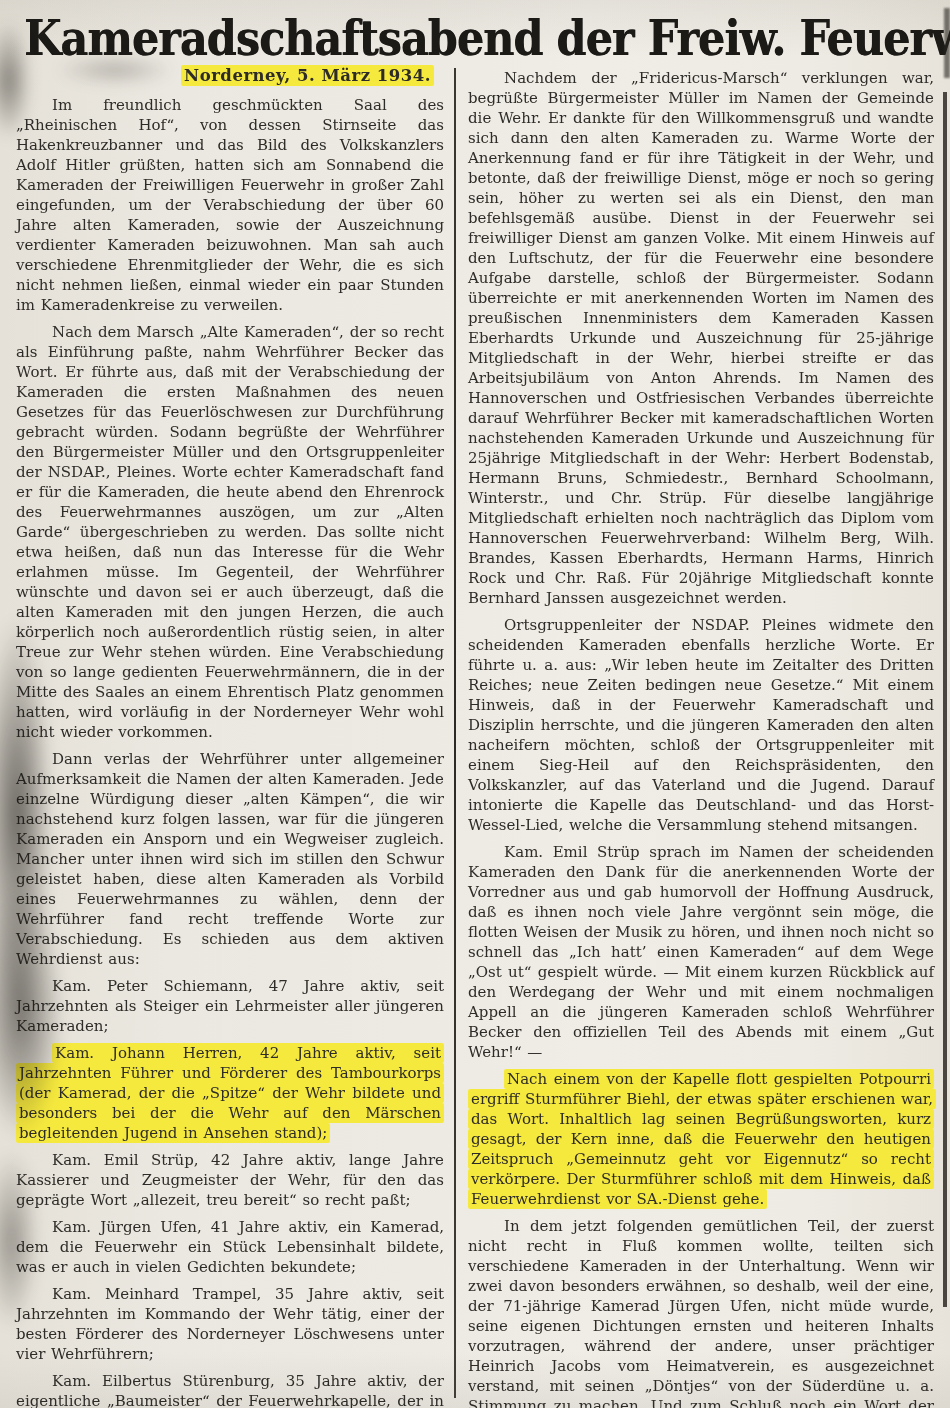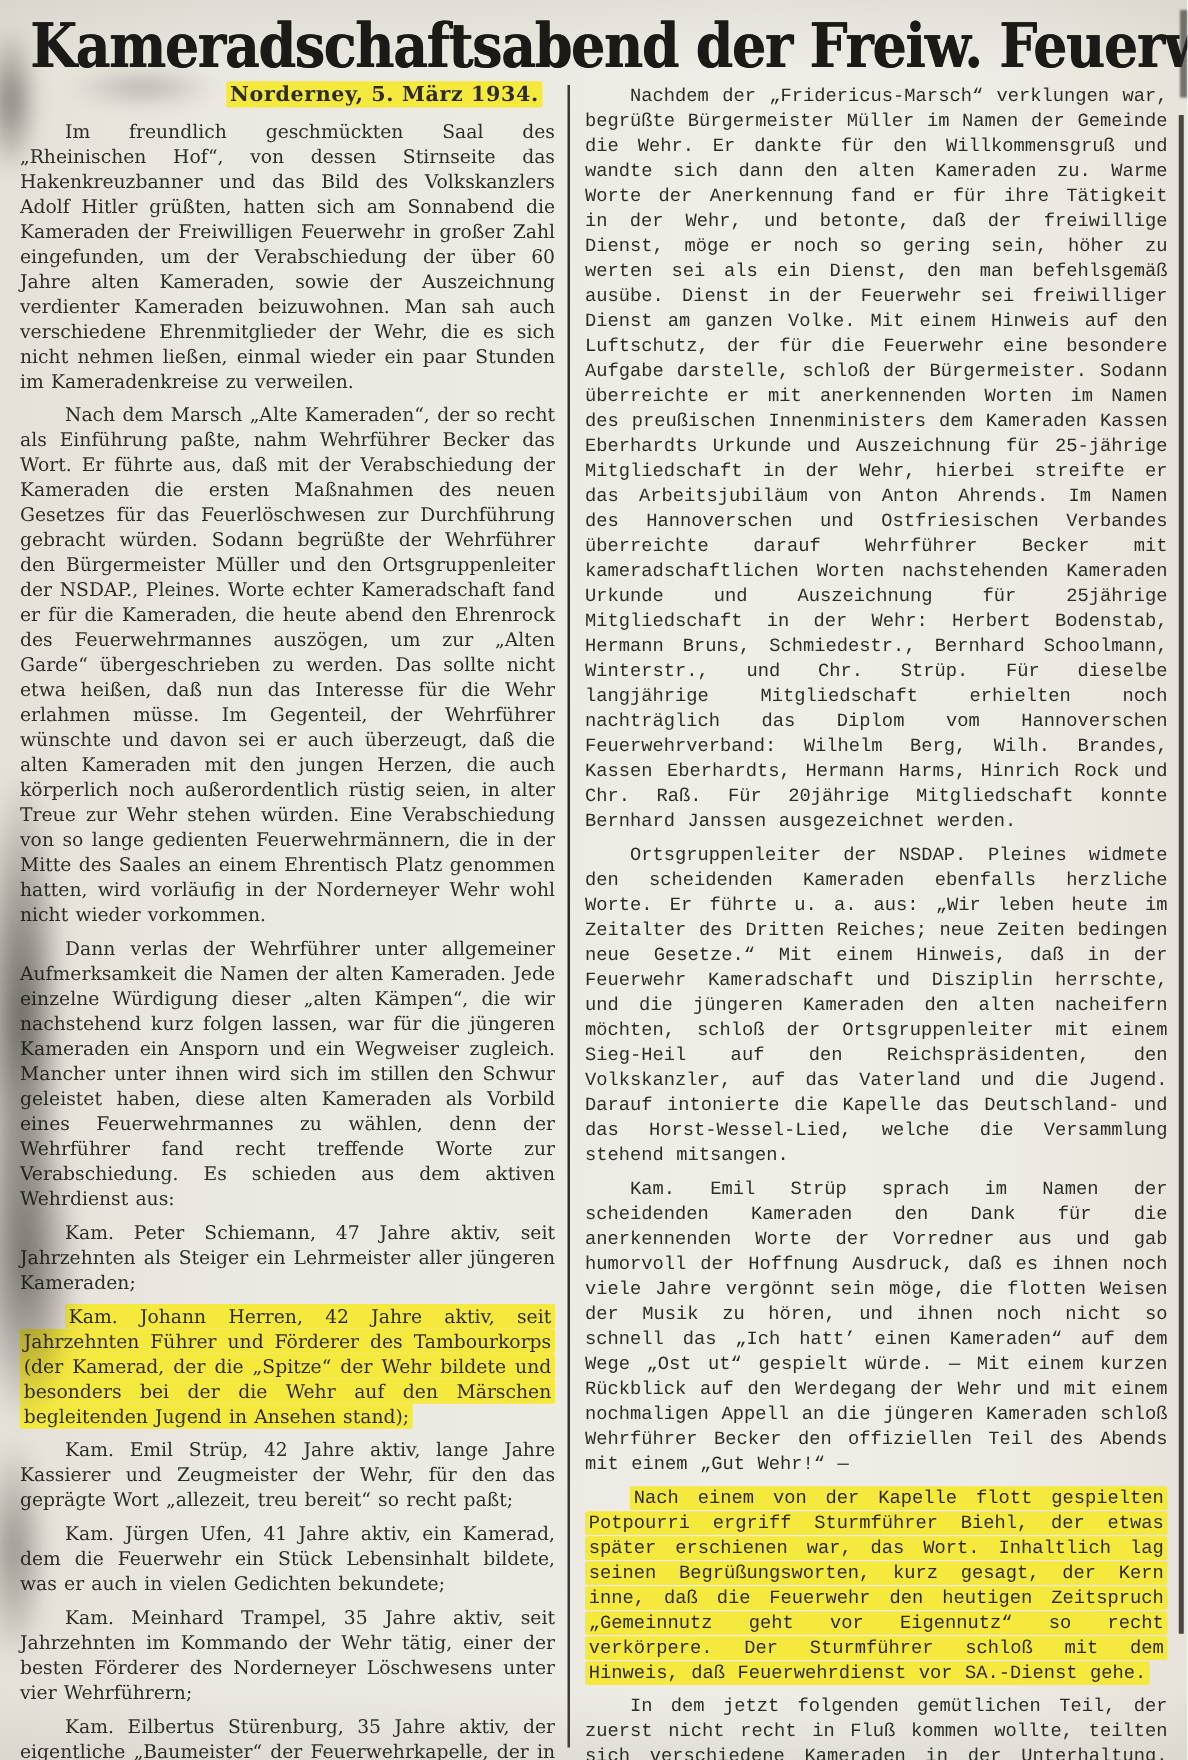--- a/index.html
+++ b/index.html
@@ -26,21 +26,21 @@
     transform-origin:top center;
     text-shadow:0.5px 0 0 #1c1a17;
   }
   .columns{
     position:absolute;
     top:62px;left:0;right:0;bottom:0;
     display:flex;
   }
   .col{box-sizing:border-box;}
   .col-left{width:454px;padding:2px 10px 0 16px;}
-  .col-right{flex:1;padding:6px 16px 0 12px;font-family:Liberation Mono, monospace;}
+  .col-right{flex:1;padding:6px 16px 0 12px;}
   .rule{width:2px;background:linear-gradient(180deg,#3a3833 0%, #2c2a26 50%, #413e38 100%);margin:6px 0 10px 0;}
   .dateline{
     width:fit-content;
     margin:2px 10px 10px auto;
     font-size:16.5px;
     font-weight:bold;
     letter-spacing:0.5px;
   }
   p.para{
     margin:0 0 7px 0;

